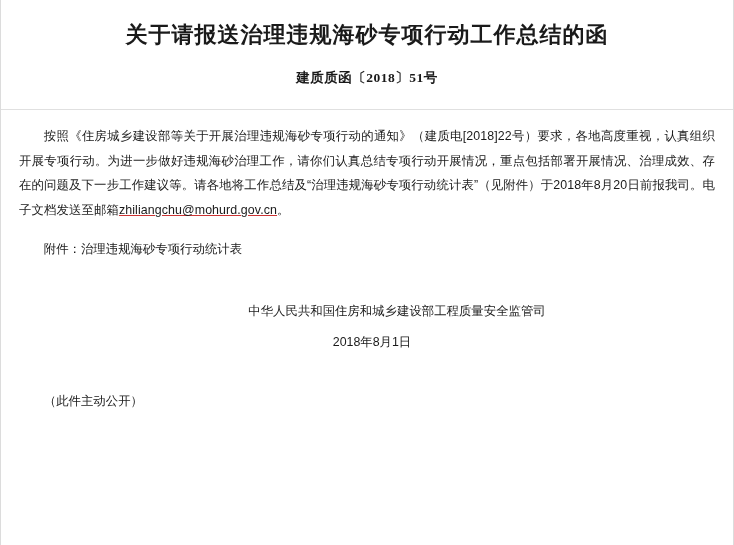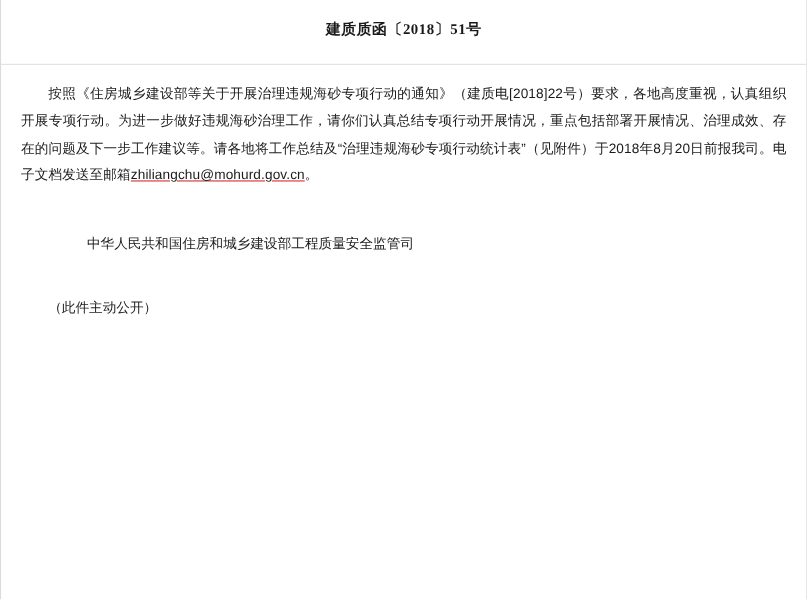--- a/index.html
+++ b/index.html
@@ -86,20 +86,21 @@
   }
   .attachment {
     font-size: 12.4px;
     line-height: 2.0;
     margin: 0;
     padding: 14px 0 0 0;
     text-indent: 2em;
   }
   .signature-block {
     padding-top: 38px;
+    text-align: center;
   }
   .signer {
     font-size: 12.4px;
     line-height: 1.9;
     margin: 0;
     padding-left: 60px;
   }
   .sign-date {
     font-size: 12.4px;
     line-height: 1.9;
@@ -111,32 +112,35 @@
     margin: 0;
     padding: 38px 0 0 0;
     text-indent: 2em;
   }
 </style>
 </head>
 <body>
 
 <div class="page">
 
+  <h1 class="doc-title">关于请报送治理违规海砂专项行动工作总结的函</h1>
 
   <p class="doc-number">建质质函〔2018〕51号</p>
 
   <hr class="rule">
 
   <div class="body-wrap">
 
 
     <p class="para indent"><span>按照《住房城乡建设部等关于开展治理违规海砂专项行动的通知》（建质电[2018]22号）要求，各地高度重视，认真组织开展专项行动。为进一步做好违规海砂治理工作，请你们认真总结专项行动开展情况，重点包括部署开展情况、治理成效、存在的问题及下一步工作建议等。请各地将工作总结及“治理违规海砂专项行动统计表”（见附件）于2018年8月20日前报我司。电子文档发送至邮箱</span><span class="email-link">zhiliangchu@mohurd.gov.cn</span><span>。</span></p>
 
 
+    <p class="attachment">附件：治理违规海砂专项行动统计表</p>
 
     <div class="signature-block">
       <p class="signer">中华人民共和国住房和城乡建设部工程质量安全监管司</p>
+      <p class="sign-date">2018年8月1日</p>
     </div>
 
     <p class="footer-note">（此件主动公开）</p>
 
   </div>
 </div>
 
 </body></html>

